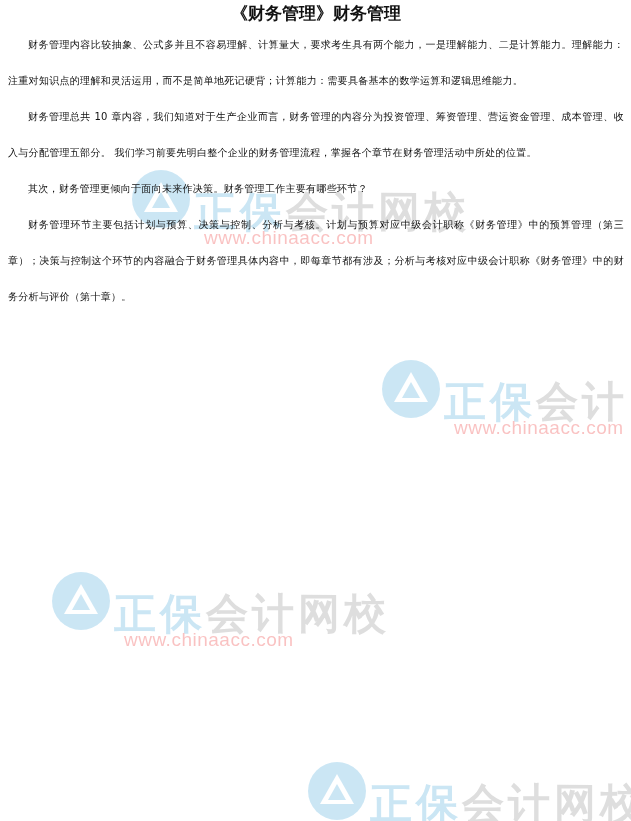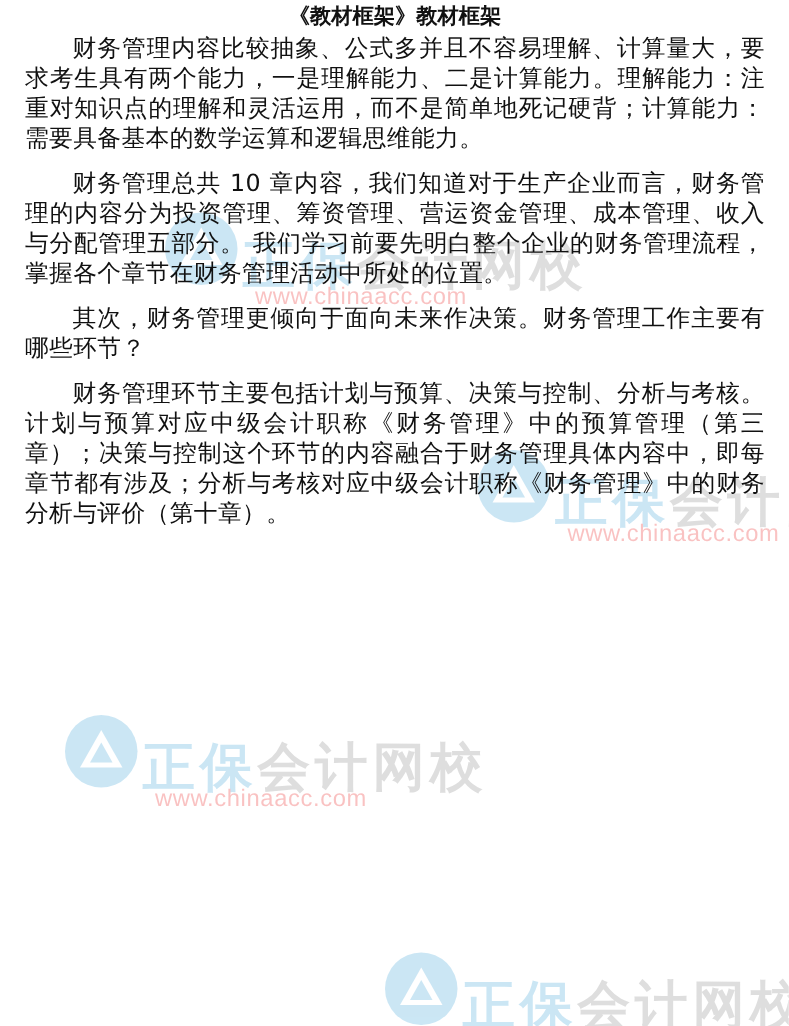--- a/index.html
+++ b/index.html
@@ -8,21 +8,21 @@
     font-family: "DejaVu Sans", "Liberation Sans", sans-serif;
     color: #111111;
   }
   .doc { position: absolute; left: 8px; top: 0; width: 616px; }
   .title {
     text-align: center; font-family: "DejaVu Serif", "Liberation Serif", serif;
     font-weight: bold; font-size: 17px; line-height: 24px; margin: 0; padding-top: 1px;
     letter-spacing: 0px;
   }
   .para {
-    font-size: 19px; line-height: 24px; margin: 12px; padding: 0;
+    font-size: 10px; line-height: 36px; margin: 0; padding: 0;
     text-align: justify; text-align-last: left; letter-spacing: 0.3px;
   }
   .indent { text-indent: 2em; }
   .p0 { margin-top: 2px; }
   .wm {
     position: absolute; pointer-events: none; opacity: 0.32;
   }
   .wm .logo { position: absolute; left: 0; top: 0; width: 62px; height: 62px; }
   .wm .cn {
     position: absolute; left: 64px; top: 16px; font-size: 42px; font-weight: bold;
@@ -75,18 +75,18 @@
   <svg class="logo" viewBox="0 0 62 62">
     <circle cx="31" cy="31" r="29" fill="#5fb3df"></circle>
     <path d="M14 44 L31 14 L48 44 Z" fill="#ffffff"></path>
     <path d="M22 40 L31 24 L40 40 Z" fill="#5fb3df"></path>
   </svg>
   <div class="cn"><span>正保</span><span class="grey">会计网校</span></div>
   <div class="url">www.chinaacc.com</div>
 </div>
 
 <div class="doc">
-  <h1 class="title">《教材框架》教材框架</h1>
+  <h1 class="title">《财务管理》财务管理</h1>
   <p class="para indent p0">财务管理内容比较抽象、公式多并且不容易理解、计算量大，要求考生具有两个能力，一是理解能力、二是计算能力。理解能力：注重对知识点的理解和灵活运用，而不是简单地死记硬背；计算能力：需要具备基本的数学运算和逻辑思维能力。</p>
   <p class="para indent">财务管理总共 10 章内容，我们知道对于生产企业而言，财务管理的内容分为投资管理、筹资管理、营运资金管理、成本管理、收入与分配管理五部分。 我们学习前要先明白整个企业的财务管理流程，掌握各个章节在财务管理活动中所处的位置。</p>
   <p class="para indent">其次，财务管理更倾向于面向未来作决策。财务管理工作主要有哪些环节？</p>
   <p class="para indent">财务管理环节主要包括计划与预算、决策与控制、分析与考核。计划与预算对应中级会计职称《财务管理》中的预算管理（第三章）；决策与控制这个环节的内容融合于财务管理具体内容中，即每章节都有涉及；分析与考核对应中级会计职称《财务管理》中的财务分析与评价（第十章）。</p>
 </div>
 
 </body></html>

